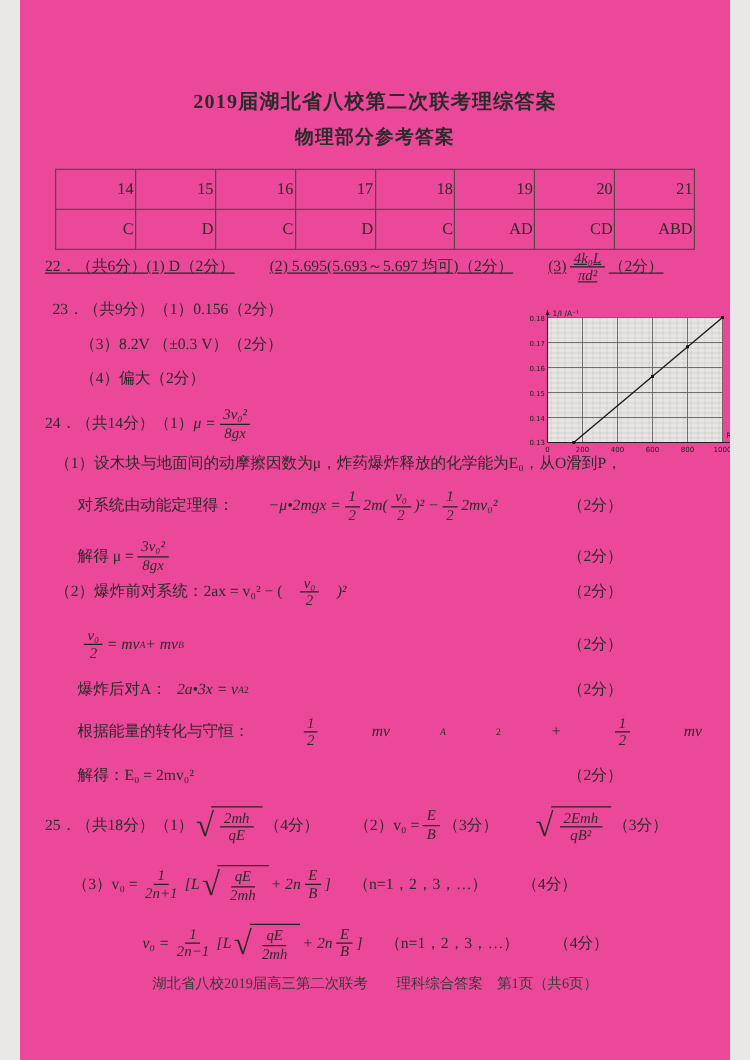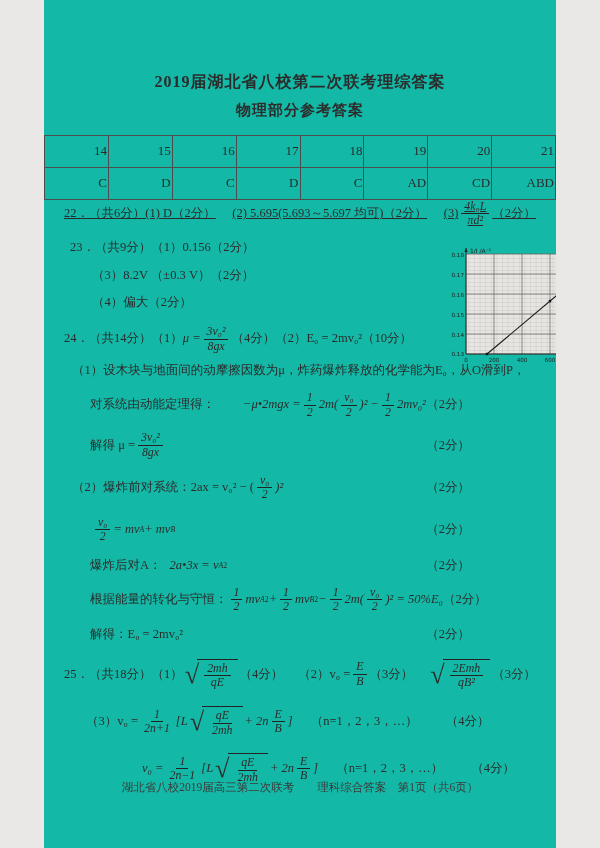--- a/index.html
+++ b/index.html
@@ -1,18 +1,18 @@
 <!DOCTYPE html>
 <html><head>
 <meta charset="utf-8">
 <style>
   html,body{margin:0;padding:0;background:#e9e8e6;}
   .page{
-    position:relative;width:512px;height:848px;margin:0 auto;
-    background:#14b8a6;color:#2b2b2b;overflow:hidden;
+    position:relative;width:568px;height:848px;margin:0 auto;
+    background:#ec4899;color:#2b2b2b;overflow:hidden;
     font-family:"Liberation Serif","DejaVu Serif",serif;
     font-size:12.5px;line-height:1.25;
   }
   .title{margin-top:72px;text-align:center;font-size:16px;font-weight:700;letter-spacing:1px;}
   .subtitle{margin-top:9px;text-align:center;font-size:15px;font-weight:700;letter-spacing:1px;}
   table.ans{border-collapse:collapse;margin:15px auto 0;width:512px;}
   table.ans td{
     border:1px solid #4d4d4d;text-align:right;height:29px;width:12.5%;
     font-size:13px;font-family:"Liberation Serif",serif;
   }
@@ -88,21 +88,20 @@
     <div class="mt" style="margin-left:28px;">（3）8.2V （±0.3 V）（2分）</div>
     <div class="mt" style="margin-left:28px;">（4）偏大（2分）</div>
 
     <div class="line" style="margin-top:14px;">
       <span>24．（共14分）（1）</span>
       <span class="m">μ =</span>
       <span class="frac m">
         <span class="num">3v₀²</span>
         <span class="den">8gx</span>
       </span>
-      <span>（4分）（2）E₀ = 2mv₀²（10分）</span>
     </div>
 
     <div style="margin-top:10px;margin-left:8px;">（1）设木块与地面间的动摩擦因数为μ，炸药爆炸释放的化学能为E₀，从O滑到P，</div>
 
     <div class="line" style="margin-top:12px;margin-left:26px;">
       <span>对系统由动能定理得：</span>
       <span class="gap28"></span>
       <span class="m">−μ•2mgx =</span>
       <span class="frac m">
         <span class="num">1</span>
@@ -124,21 +123,21 @@
 
     <div class="line" style="margin-top:12px;margin-left:26px;justify-content:space-between;">
       <span>解得 μ =</span>
       <span class="frac m">
         <span class="num">3v₀²</span>
         <span class="den">8gx</span>
       </span>
       <span class="score">（2分）</span>
     </div>
 
-    <div class="line" style="margin-top:14px;margin-left:8px;">
+    <div class="line" style="margin-left:8px;gap:11px;">
       <span>（2）爆炸前对系统：2ax = v₀² − (</span>
       <span class="frac m">
         <span class="num">v₀</span>
         <span class="den">2</span>
       </span>
       <span class="m">)²</span>
       <span class="score">（2分）</span>
     </div>
 
     <div class="line" style="margin-top:14px;margin-left:28px;">
@@ -155,21 +154,21 @@
 
     <div class="line" style="margin-top:14px;margin-left:26px;">
       <span>爆炸后对A：</span>
       <span class="gap8"></span>
       <span class="m">2a•3x = v</span>
         <span class="sb">A</span>
         <span class="sp">2</span>
       <span class="score">（2分）</span>
     </div>
 
-    <div class="line" style="margin-top:12px;margin-left:26px;">
+    <div class="line" style="margin-top:12px;margin-left:26px;gap:40px;">
       <span>根据能量的转化与守恒：</span>
       <span class="frac m">
         <span class="num">1</span>
         <span class="den">2</span>
       </span>
       <span class="m">mv</span>
         <span class="sb">A</span>
         <span class="sp">2</span>
       <span class="m">+</span>
       <span class="frac m">

